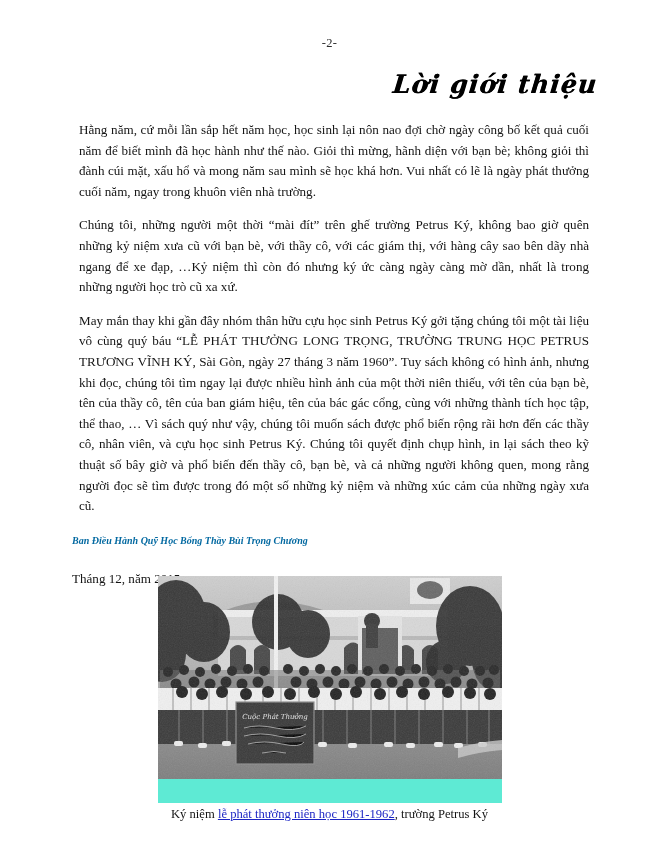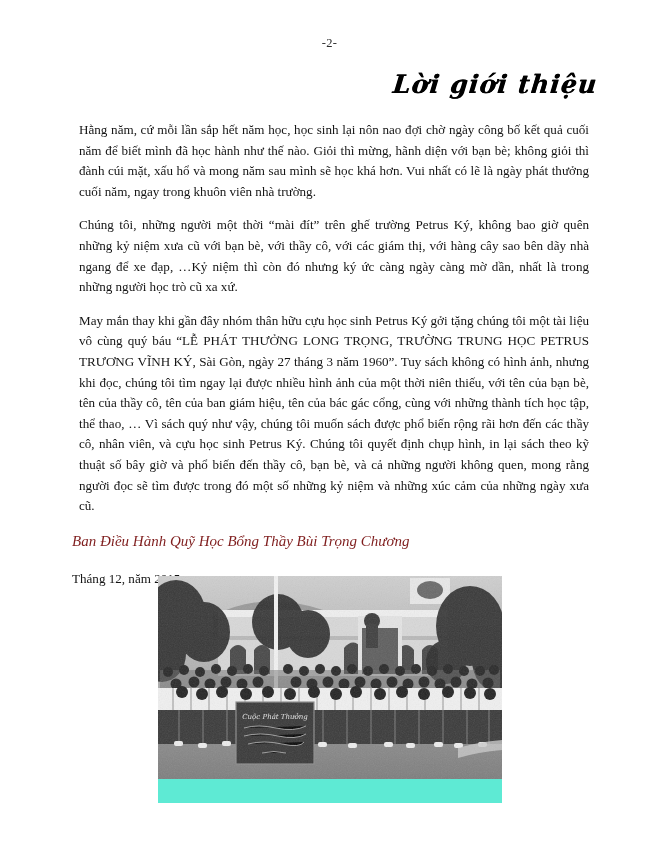--- a/index.html
+++ b/index.html
@@ -70,24 +70,25 @@
     text-justify: inter-word;
     color: #141414;
     -webkit-hyphens: none;
     hyphens: none;
   }
 
   p.para:last-child { margin-bottom: 0; }
 
   .sig-line {
     margin: 14px 0 0 0;
-    font-size: 15px;
+    font-size: 10px;
     line-height: 20.6px;
     font-style: italic;
-    color: #7f1d1d;
+    color: #0369a1;
+    font-weight: bold;
   }
 
   .date-line {
     margin: 18px 0 0 0;
     font-size: 13.1px;
     line-height: 20.6px;
     color: #141414;
   }
 
   
@@ -337,14 +338,17 @@
           <path d="M86 160 Q102 156 120 160 T148 158"></path>
           <path d="M90 168 Q106 164 124 168 T146 166"></path>
           <path d="M104 177 Q116 174 128 177"></path>
         </g>
       </g>
 
       <rect x="0" y="0" width="344" height="203" filter="url(#grain)" opacity="0.5"></rect>
     </svg>
   </div>
 
+  <div class="caption">
+    <span>Ký niệm </span><a class="link" href="#">lễ phát thưởng niên học 1961-1962</a><span>, trường Petrus Ký</span>
+  </div>
 
 </div>
 
 </body></html>

